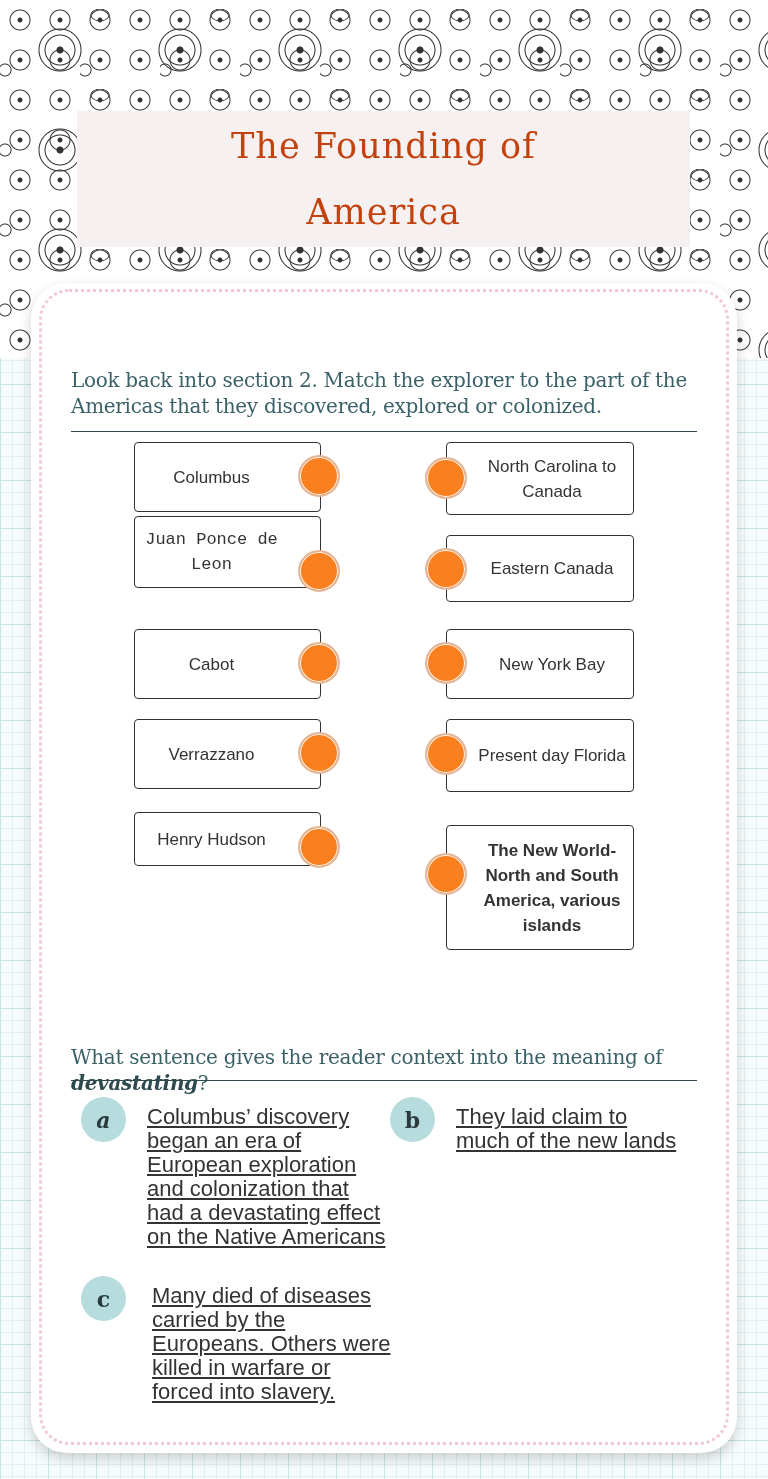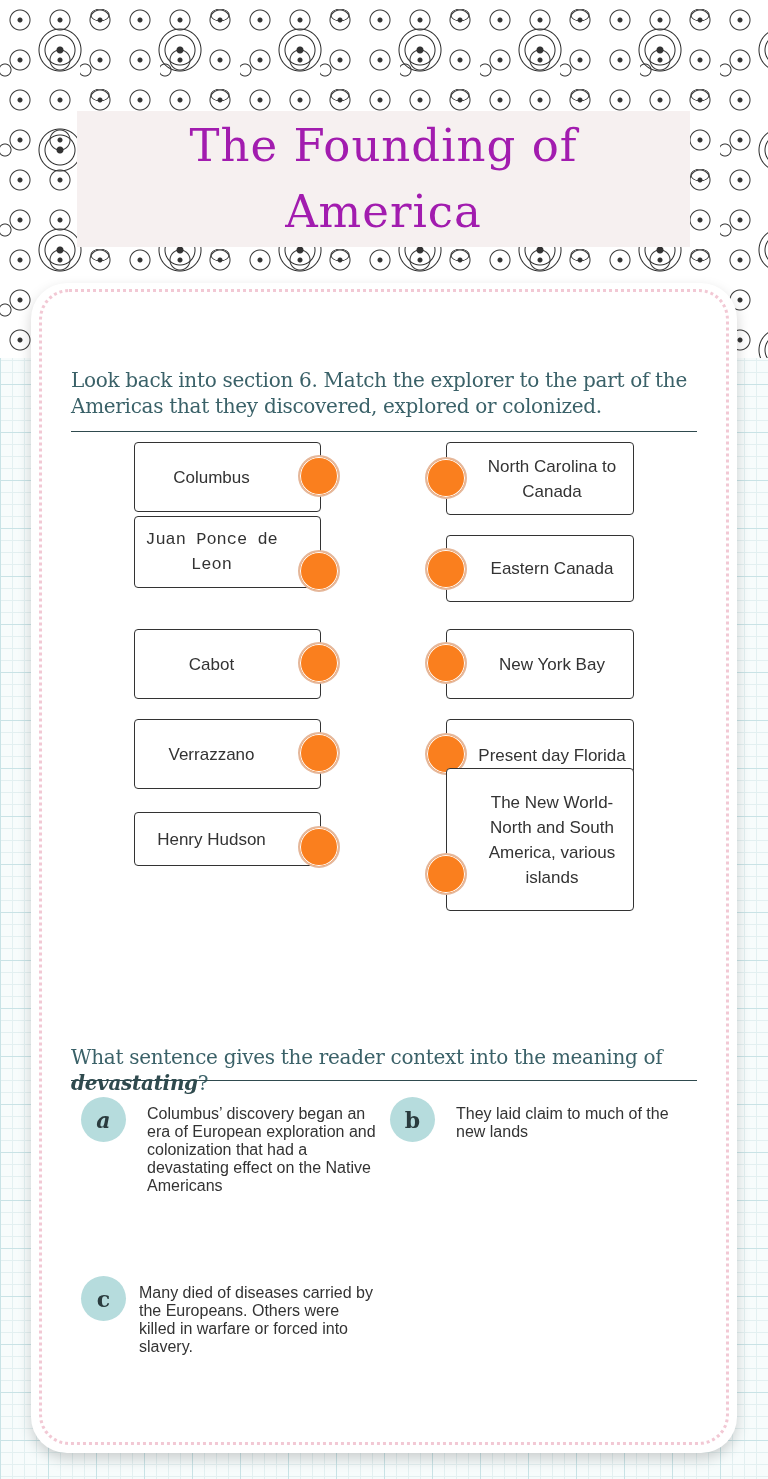--- a/index.html
+++ b/index.html
@@ -26,21 +26,21 @@
       radial-gradient(circle at 5px 70px, transparent 5px, #333 6px, transparent 7px);
     background-size:40px 40px, 40px 40px, 120px 100px, 120px 100px, 120px 80px, 80px 80px;
   }
   .title-box {
     position:absolute; left:77px; top:111px; width:613px; height:136px;
     background:#f6f0f0;
     display:flex; align-items:center; justify-content:center; text-align:center;
   }
   .title-box h1 {
     margin:0; font-family:"DejaVu Serif", serif; font-weight:normal;
-    font-size:45px; line-height:66px; color:#a21caf; letter-spacing:1px;
+    font-size:35px; line-height:66px; color:#c2410c; letter-spacing:1px;
     width:460px;
   }
   .card {
     position:absolute; left:31px; top:283px; width:706px; height:1170px;
     background:#fff; border-radius:36px;
     box-shadow:0 6px 14px rgba(0,0,0,0.18);
   }
   .card-inner {
     position:absolute; left:8px; top:6px; right:8px; bottom:8px;
     border:3px dotted #f2c8d4; border-radius:30px;
@@ -62,37 +62,37 @@
     position:absolute; width:42px; height:42px; border-radius:50%;
     background:#fa7f1e; border:2px solid #e5b79a; box-sizing:border-box;
     box-shadow:0 0 0 1px #fff inset;
   }
   .opt-badge {
     position:absolute; width:45px; height:45px; border-radius:50%;
     background:#b6dcdd; color:#2a3b3e; display:flex; align-items:center; justify-content:center;
     font-family:"DejaVu Serif", serif; font-weight:bold; font-size:22px;
   }
   .opt-text {
-    position:absolute; font-size:16px; line-height:18px; color:#333; width:240px;
+    position:absolute; font-size:22px; line-height:24px; color:#333; width:240px;text-decoration:underline;
   }
   em.vocab { font-style:italic; font-weight:bold; color:#2f4a4e; }
 </style>
 </head>
 <body>
 
 <div class="header-pattern"></div>
 <div class="title-box">
   <h1>The Founding of America</h1>
 </div>
 
 <div class="card">
   <div class="card-inner"></div>
 </div>
 
-<div class="q-title" style="top:367px;">Look back into section 6. Match the explorer to the part of the Americas that they discovered, explored or colonized.</div>
+<div class="q-title" style="top:367px;">Look back into section 2. Match the explorer to the part of the Americas that they discovered, explored or colonized.</div>
 <div class="q-rule" style="top:431px;"></div>
 
 <div class="match-box left" style="top:442px;height:70px;">
     <span>Columbus</span>
   </div>
 <div class="dot" style="left:298px;top:455px;"></div>
 <div class="match-box left" style="top:516px;height:72px;font-family:Liberation Mono, monospace;">
     <span>Juan Ponce de Leon</span>
   </div>
 <div class="dot" style="left:298px;top:550px;"></div>
@@ -118,28 +118,28 @@
   </div>
 <div class="dot" style="left:425px;top:548px;"></div>
 <div class="match-box right" style="top:629px;height:70px;">
     <span>New York Bay</span>
   </div>
 <div class="dot" style="left:425px;top:642px;"></div>
 <div class="match-box right" style="top:719px;height:73px;">
     <span>Present day Florida</span>
   </div>
 <div class="dot" style="left:425px;top:733px;"></div>
-<div class="match-box right" style="top:768px;height:143px;">
+<div class="match-box right" style="top:825px;height:125px;font-weight:bold;">
     <span>The New World- North and South America, various islands</span>
   </div>
 <div class="dot" style="left:425px;top:853px;"></div>
 
 <div class="q-title" style="top:1016px;margin-top:28px;"><span>What sentence gives the reader context into the meaning of </span><em class="vocab">devastating</em><span>?</span></div>
 <div class="q-rule" style="top:1080px;"></div>
 
 <div class="opt-badge" style="left:81px;top:1097px;font-style:italic;">a</div>
 <div class="opt-text" style="left:147px;top:1105px;">Columbus’ discovery began an era of European exploration and colonization that had a devastating effect on the Native Americans</div>
 
 <div class="opt-badge" style="left:390px;top:1097px;">b</div>
 <div class="opt-text" style="left:456px;top:1105px;width:230px;">They laid claim to much of the new lands</div>
 
 <div class="opt-badge" style="left:81px;top:1276px;">c</div>
-<div class="opt-text" style="left:139px;top:1284px;">Many died of diseases carried by the Europeans. Others were killed in warfare or forced into slavery.</div>
+<div class="opt-text" style="left:152px;top:1284px;">Many died of diseases carried by the Europeans. Others were killed in warfare or forced into slavery.</div>
 
 </body></html>

